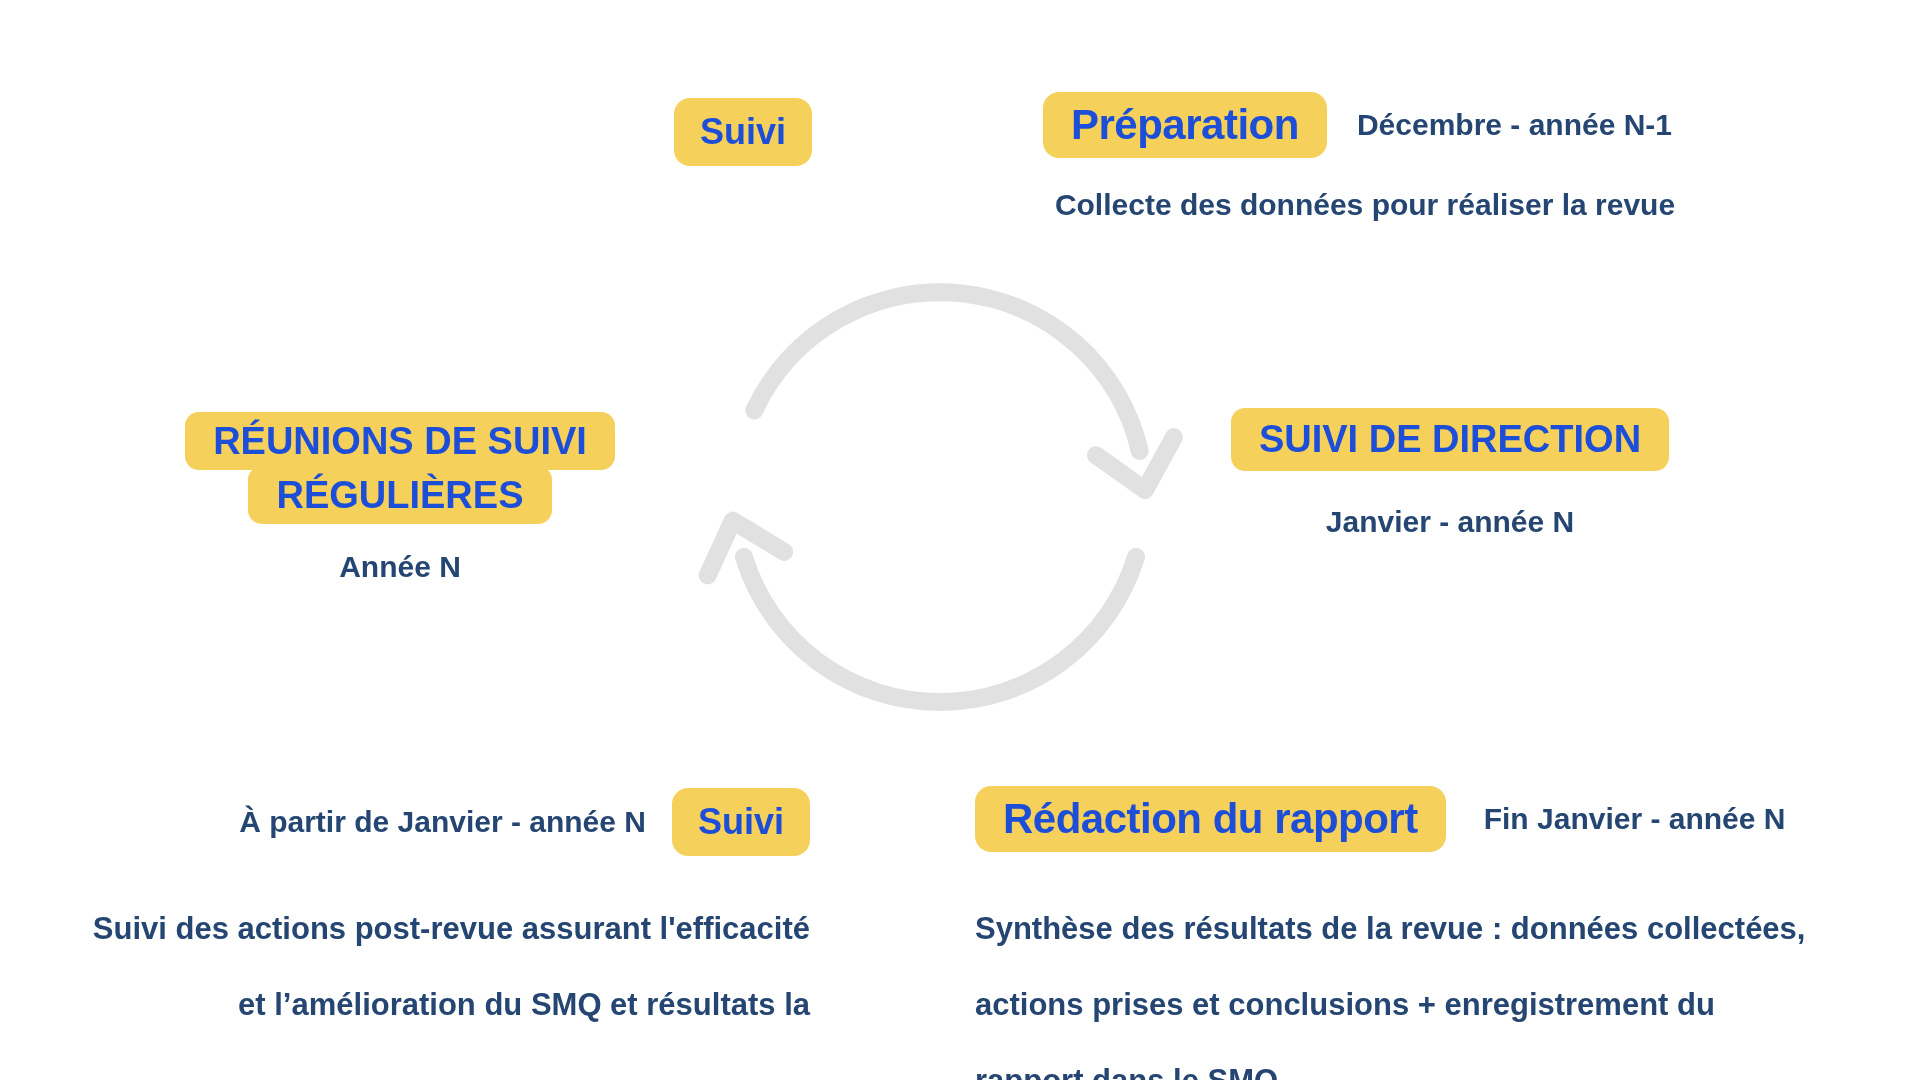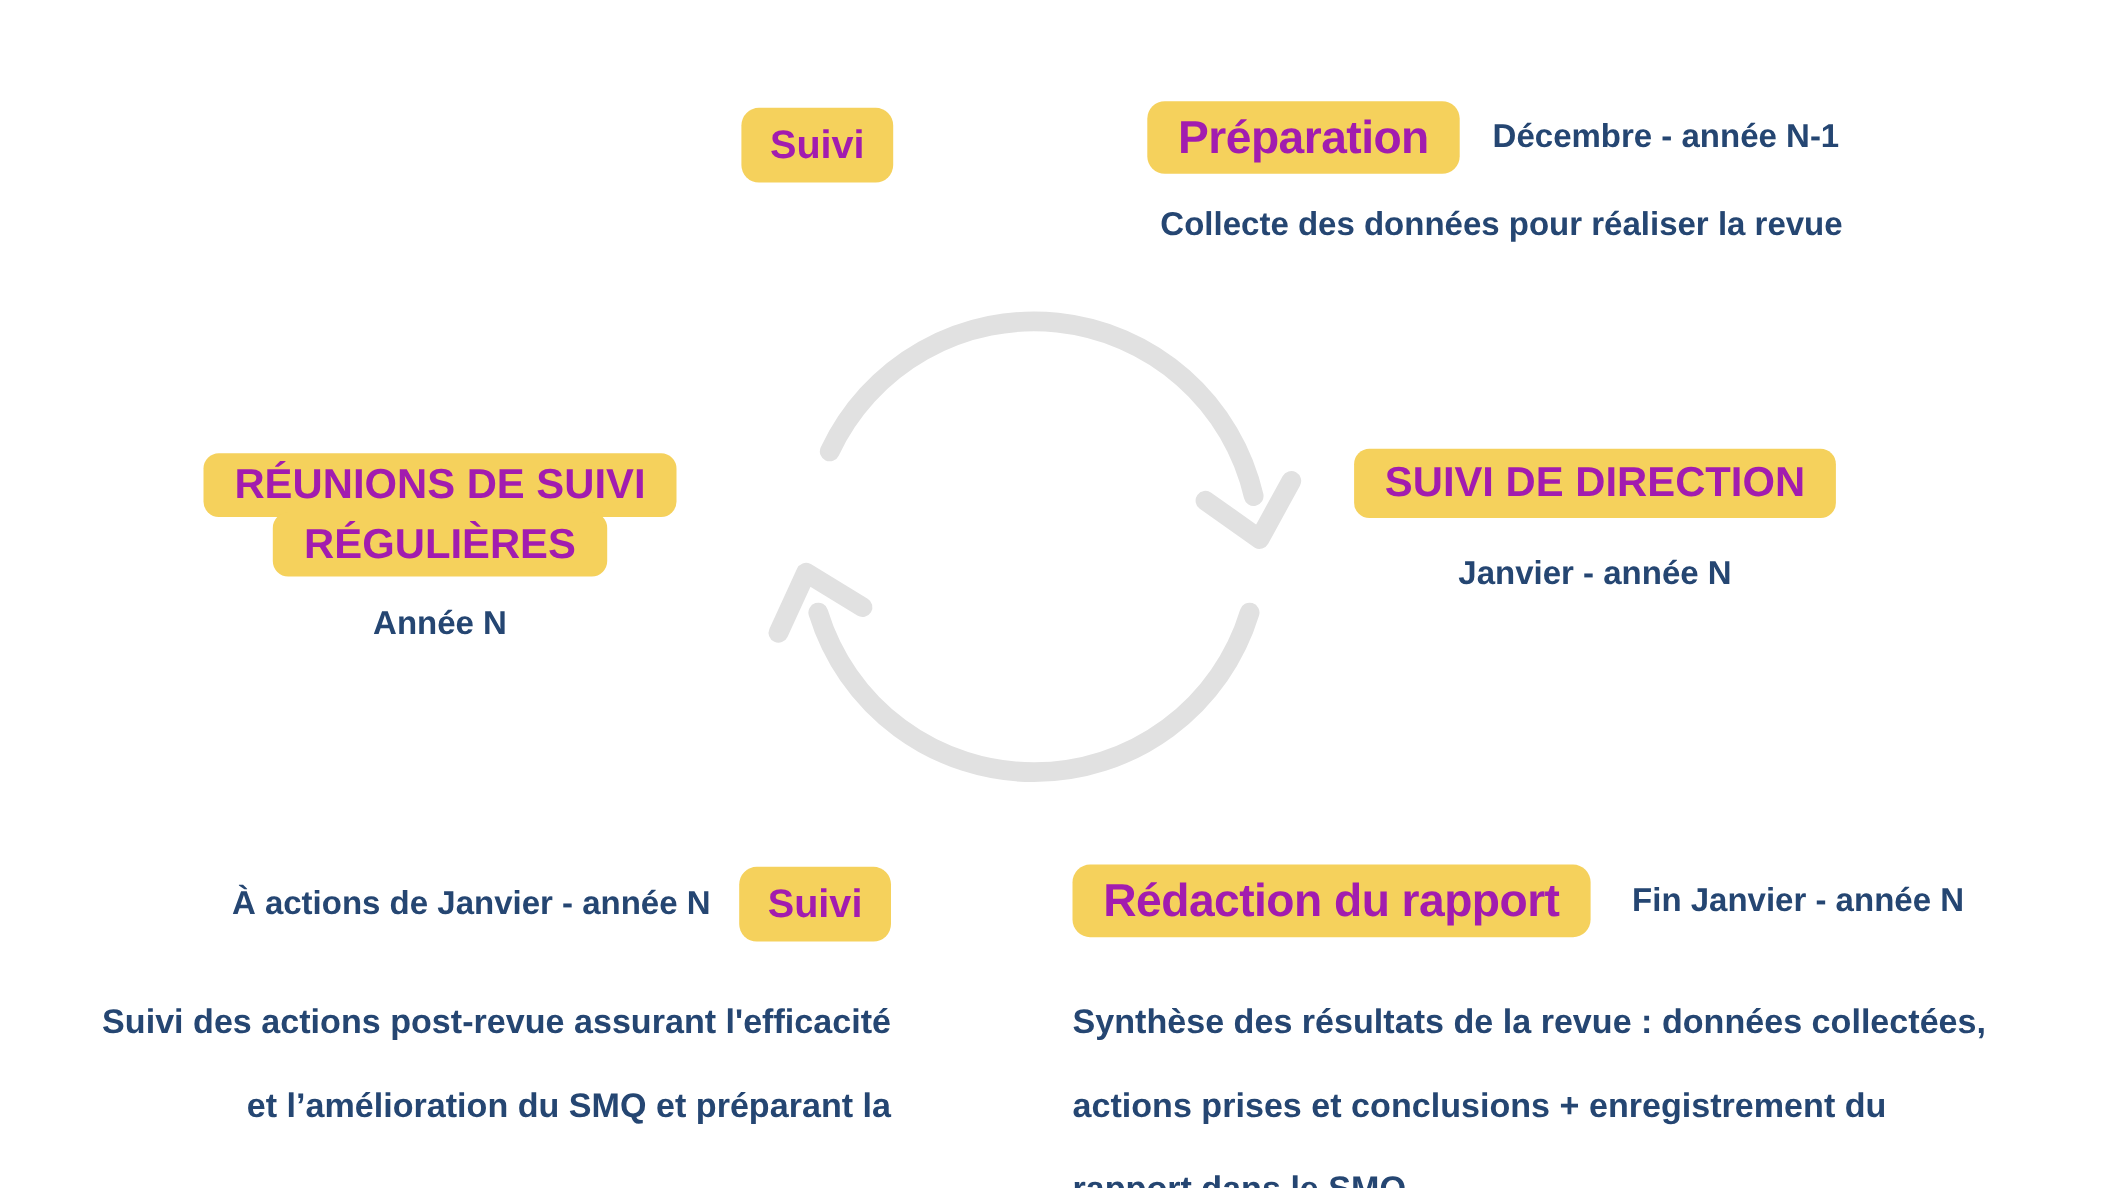--- a/index.html
+++ b/index.html
@@ -9,21 +9,21 @@
     background:#ffffff;
     overflow:hidden;
     font-family:"Liberation Sans","DejaVu Sans",sans-serif;
     color:#254672;
   }
   .row{position:absolute;display:flex;align-items:center;}
   .date-sm{font-size:30px;font-weight:600;color:#254672;white-space:nowrap;}
   .date-lg{font-size:30px;font-weight:600;color:#254672;}
   .badge{
     background:#F5D15C;
-    color:#a21caf;
+    color:#1d4ed8;
     border-radius:16px;
     display:inline-block;
     white-space:nowrap;
   }
   .badge-sm{font-size:36px;font-weight:800;padding:13px 26px;}
   .badge-slab{font-size:42px;font-weight:800;letter-spacing:-0.5px;padding:9px 28px;text-align:right;}
   .badge-caps{font-size:38px;font-weight:800;padding:10px 28px;border-radius:14px;}
   .hl-line{margin:0;line-height:1.0;}
   .center-block{position:absolute;text-align:center;}
   .para{font-size:31px;font-weight:600;line-height:1.48;}
@@ -63,27 +63,27 @@
     <div class="hl-line" style="margin-top:-4px;"><span class="badge badge-caps">RÉGULIÈRES</span></div>
     <div class="date-lg" style="margin-top:26px;">Année N</div>
   </div>
 
   <div class="center-block" style="left:1190px;top:408px;width:520px;">
     <div><span class="badge badge-caps">SUIVI DE DIRECTION</span></div>
     <div class="date-lg" style="margin-top:34px;">Janvier - année N</div>
   </div>
 
   <div class="row gap26" style="left:40px;top:788px;width:770px;justify-content:flex-end;">
-    <span class="date-sm">À actions de Janvier - année N</span>
+    <span class="date-sm">À partir de Janvier - année N</span>
     <span class="badge badge-sm">Suivi</span>
   </div>
 
   <div class="para" style="position:absolute;left:40px;top:876px;width:770px;text-align:right;">
     <div>Suivi des actions post-revue assurant l'efficacité</div>
-    <div>et l’amélioration du SMQ et préparant la</div>
+    <div>et l’amélioration du SMQ et résultats la</div>
   </div>
 
   <div class="row" style="left:975px;top:786px;gap:38px;">
     <span class="badge badge-slab">Rédaction du rapport</span>
     <span class="date-sm">Fin Janvier - année N</span>
   </div>
 
   <div class="para" style="position:absolute;left:975px;top:876px;width:980px;text-align:left;">
     <div>Synthèse des résultats de la revue : données collectées,</div>
     <div>actions prises et conclusions + enregistrement du</div>

